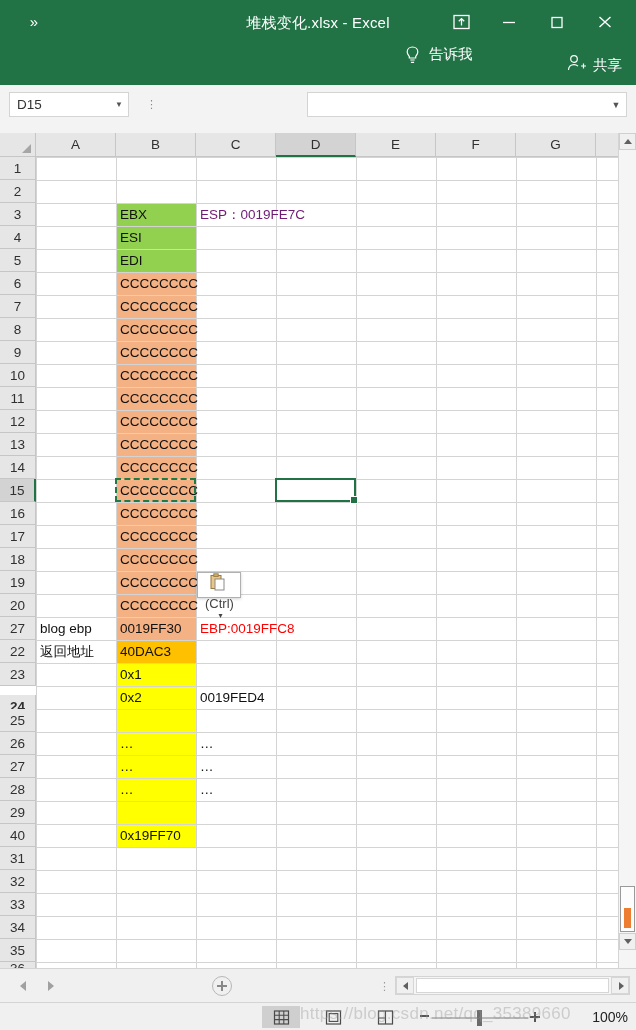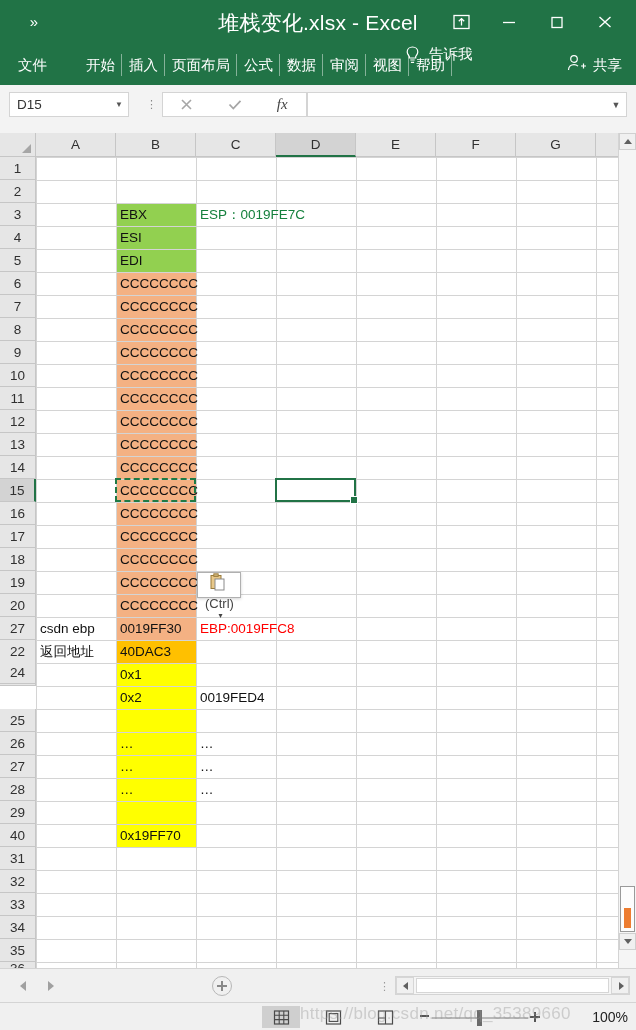--- a/index.html
+++ b/index.html
@@ -15,21 +15,21 @@
     position: absolute; left: 0; top: 0; width: 636px; height: 45px;
     background: #217346; color: #ffffff;
   }
   .qat-more {
     position: absolute; left: 22px; top: 10px; width: 24px; height: 24px;
     color: #ffffff; font-size: 15px; line-height: 24px; text-align: center;
     cursor: pointer;
   }
   .title-text {
     position: absolute; left: 0; top: 0; width: 636px; height: 45px;
-    line-height: 45px; text-align: center; font-size: 21px; color: #ffffff;
+    line-height: 45px; text-align: center; font-size: 15px; color: #ffffff;
     letter-spacing: .2px;
   }
   .win-btn {
     position: absolute; top: 9px; width: 30px; height: 27px;
     cursor: pointer;
   }
   .win-btn svg { display: block; margin: 5px auto 0; }
   #btn-ribbon-display { right: 160px; }
   #btn-min  { right: 112px; }
   #btn-max  { right: 64px; }
@@ -271,31 +271,20 @@
       </svg>
     </div>
     <div class="win-btn" id="btn-close">
       <svg width="18" height="16" viewBox="0 0 18 16">
         <path d="M3.5 3 L14.5 13 M14.5 3 L3.5 13" stroke="#fff" stroke-width="1.4"></path>
       </svg>
     </div>
   </div>
 
   <div class="ribbon">
-    <div class="tabs">
-      <div class="tab" id="tab-file">文件</div>
-      <div class="tab sep">开始</div>
-      <div class="tab sep">插入</div>
-      <div class="tab sep">页面布局</div>
-      <div class="tab sep">公式</div>
-      <div class="tab sep">数据</div>
-      <div class="tab sep">审阅</div>
-      <div class="tab sep">视图</div>
-      <div class="tab sep">帮助</div>
-    </div>
 
     <div class="tellme-wrap">
       <span>
         <svg width="17" height="20" viewBox="0 0 17 20">
           <path d="M8.5 2 C5.4 2 3.2 4.2 3.2 7 c0 2.1 1.3 3.3 2.1 4.4 v1.6 h6.4 v-1.6 c.8-1.1 2.1-2.3 2.1-4.4 C13.8 4.2 11.6 2 8.5 2 Z" fill="none" stroke="#fff" stroke-width="1.2"></path>
           <path d="M6.3 15 h4.4 M6.9 17.3 h3.2" stroke="#fff" stroke-width="1.2"></path>
         </svg>
       </span>
       <span class="ribbon-lbl">告诉我</span>
     </div>
@@ -314,35 +303,20 @@
 
   <div class="fbar"></div>
 
   <div class="namebox">
     <span class="nb-val">D15</span>
     <span class="nb-arrow">▼</span>
   </div>
 
   <div class="fbar-dots">⋮</div>
 
-  <div class="fbar-btns">
-    <div class="fbtn">
-      <svg width="15" height="15" viewBox="0 0 15 15">
-        <path d="M3 3 L12 12 M12 3 L3 12" stroke="#a6a6a6" stroke-width="1.6"></path>
-      </svg>
-    </div>
-    <div class="fbtn">
-      <svg width="16" height="15" viewBox="0 0 16 15">
-        <path d="M2.5 7.5 L6.3 11.5 L13.5 3.8" fill="none" stroke="#a6a6a6" stroke-width="1.8"></path>
-      </svg>
-    </div>
-    <div class="fbtn">
-      <span class="fx-lbl">fx</span>
-    </div>
-  </div>
 
   <div class="formula-input">
     <span class="fi-val"></span>
     <span class="fi-arrow">▼</span>
   </div>
 
   <div class="grid-wrap">
     <div class="corner"></div>
     <div id="colheads">
         <div class="colhead" style="left: 36px; width: 80px;">A</div>
@@ -371,21 +345,21 @@
         <div class="rowhead" style="top: 323px;">14</div>
         <div class="rowhead sel" style="top: 346px;">15</div>
         <div class="rowhead" style="top: 369px;">16</div>
         <div class="rowhead" style="top: 392px;">17</div>
         <div class="rowhead" style="top: 415px;">18</div>
         <div class="rowhead" style="top: 438px;">19</div>
         <div class="rowhead" style="top: 461px;">20</div>
         <div class="rowhead" style="top: 484px;">27</div>
         <div class="rowhead" style="top: 507px;">22</div>
         <div class="rowhead" style="top: 530px;">23</div>
-        <div class="rowhead" style="top: 528px;">24</div>
+        <div class="rowhead" style="top: 562px; font-weight: bold;">24</div>
         <div class="rowhead" style="top: 576px;">25</div>
         <div class="rowhead" style="top: 599px;">26</div>
         <div class="rowhead" style="top: 622px;">27</div>
         <div class="rowhead" style="top: 645px;">28</div>
         <div class="rowhead" style="top: 668px;">29</div>
         <div class="rowhead" style="top: 691px;">40</div>
         <div class="rowhead" style="top: 714px;">31</div>
         <div class="rowhead" style="top: 737px;">32</div>
         <div class="rowhead" style="top: 760px;">33</div>
         <div class="rowhead" style="top: 783px;">34</div>
@@ -461,39 +435,39 @@
         <div class="fill" style="left: 117px; top: 508px; width: 79px; background: rgb(255, 192, 0);"></div>
         <div class="fill" style="left: 117px; top: 531px; width: 79px; background: rgb(255, 255, 0);"></div>
         <div class="fill" style="left: 117px; top: 554px; width: 79px; background: rgb(255, 255, 0);"></div>
         <div class="fill" style="left: 117px; top: 577px; width: 79px; background: rgb(255, 255, 0);"></div>
         <div class="fill" style="left: 117px; top: 600px; width: 79px; background: rgb(255, 255, 0);"></div>
         <div class="fill" style="left: 117px; top: 623px; width: 79px; background: rgb(255, 255, 0);"></div>
         <div class="fill" style="left: 117px; top: 646px; width: 79px; background: rgb(255, 255, 0);"></div>
         <div class="fill" style="left: 117px; top: 669px; width: 79px; background: rgb(255, 255, 0);"></div>
         <div class="fill" style="left: 117px; top: 692px; width: 79px; background: rgb(255, 255, 0);"></div>
         <div class="cell" style="left: 117px; top: 71px;">EBX</div>
-        <div class="cell" style="left: 197px; top: 71px; color: #15803d;">ESP：0019FE7C</div>
+        <div class="cell" style="left: 197px; top: 71px; color: #701a75;">ESP：0019FE7C</div>
         <div class="cell" style="left: 117px; top: 94px;">ESI</div>
         <div class="cell" style="left: 117px; top: 117px;">EDI</div>
         <div class="cell" style="left: 117px; top: 140px;">CCCCCCCC</div>
         <div class="cell" style="left: 117px; top: 163px;">CCCCCCCC</div>
         <div class="cell" style="left: 117px; top: 186px;">CCCCCCCC</div>
         <div class="cell" style="left: 117px; top: 209px;">CCCCCCCC</div>
         <div class="cell" style="left: 117px; top: 232px;">CCCCCCCC</div>
         <div class="cell" style="left: 117px; top: 255px;">CCCCCCCC</div>
         <div class="cell" style="left: 117px; top: 278px;">CCCCCCCC</div>
         <div class="cell" style="left: 117px; top: 301px;">CCCCCCCC</div>
         <div class="cell" style="left: 117px; top: 324px;">CCCCCCCC</div>
         <div class="cell" style="left: 117px; top: 347px;">CCCCCCCC</div>
         <div class="cell" style="left: 117px; top: 370px;">CCCCCCCC</div>
         <div class="cell" style="left: 117px; top: 393px;">CCCCCCCC</div>
         <div class="cell" style="left: 117px; top: 416px;">CCCCCCCC</div>
         <div class="cell" style="left: 117px; top: 439px;">CCCCCCCC</div>
         <div class="cell" style="left: 117px; top: 462px;">CCCCCCCC</div>
-        <div class="cell" style="left: 37px; top: 485px;">csdn ebp</div>
+        <div class="cell" style="left: 37px; top: 485px;">blog ebp</div>
         <div class="cell" style="left: 117px; top: 485px;">0019FF30</div>
         <div class="cell" style="left: 197px; top: 485px; color: rgb(255, 0, 0);">EBP:0019FFC8</div>
         <div class="cell" style="left: 37px; top: 508px;">返回地址</div>
         <div class="cell" style="left: 117px; top: 508px;">40DAC3</div>
         <div class="cell" style="left: 117px; top: 531px;">0x1</div>
         <div class="cell" style="left: 117px; top: 554px;">0x2</div>
         <div class="cell" style="left: 197px; top: 554px;">0019FED4</div>
         <div class="cell" style="left: 117px; top: 600px;">…</div>
         <div class="cell" style="left: 197px; top: 600px;">…</div>
         <div class="cell" style="left: 117px; top: 623px;">…</div>

